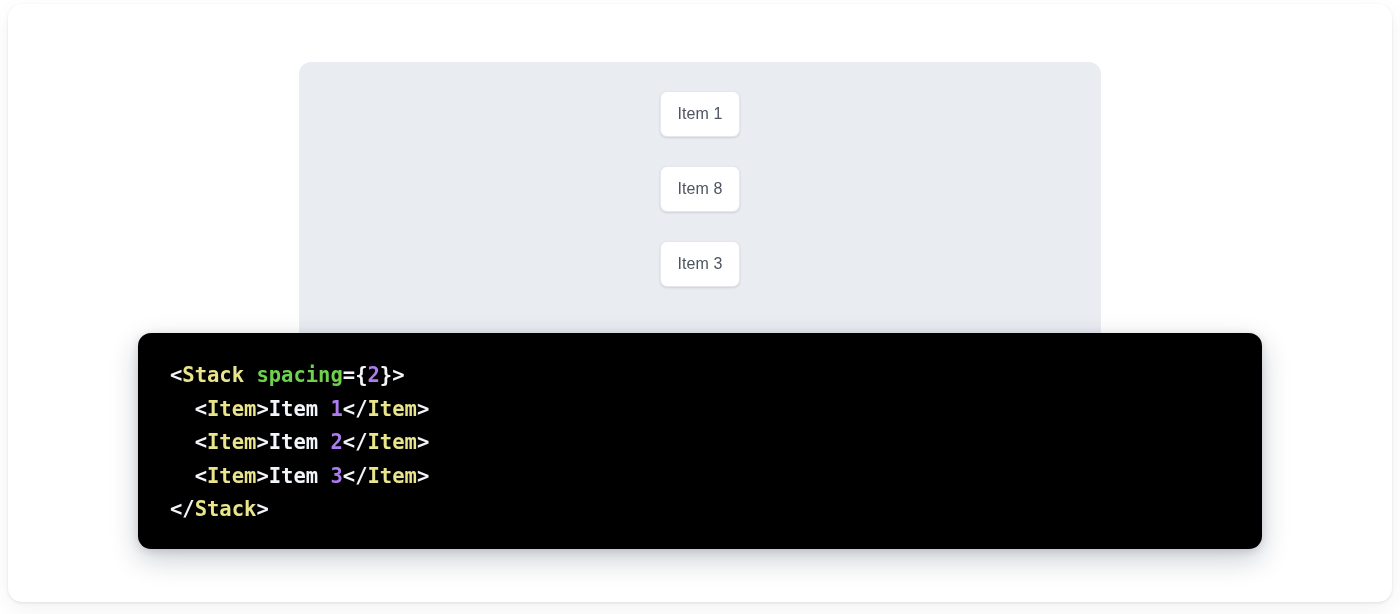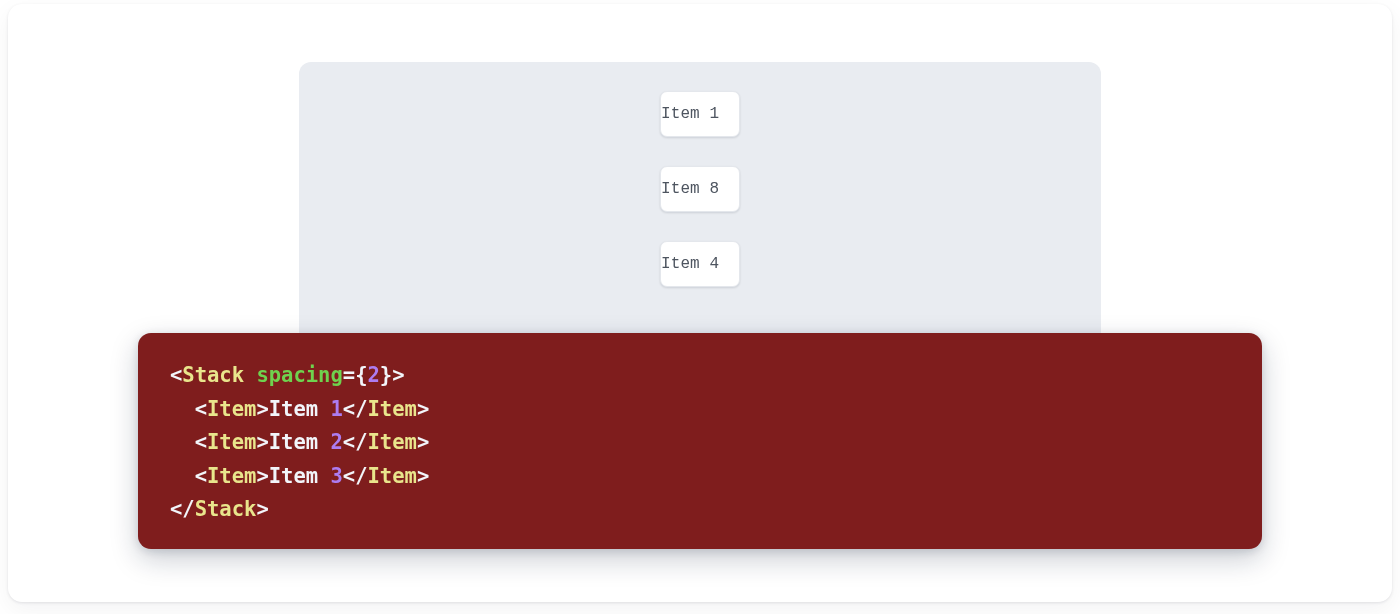--- a/index.html
+++ b/index.html
@@ -55,36 +55,35 @@
   .stack-item {
     width: 80px;
     height: 46px;
     background: #ffffff;
     border-radius: 7px;
     border: 1px solid #e4e7ec;
     box-shadow: 0 1px 2px rgba(16, 24, 40, 0.07),
                 0 1px 3px rgba(16, 24, 40, 0.06);
     display: flex;
     align-items: center;
-    justify-content: flex-start;
+    justify-content: center;
     font-size: 16px;
     color: #4e5560;
     letter-spacing: 0.1px;
     box-sizing: border-box;
-    font-family: Liberation Mono, monospace;
   }
 
   
   #code-block {
     position: absolute;
     left: 130px;           
     top: 329px;            
     width: 1124px;
     height: 216px;
-    background: #7f1d1d;
+    background: #000000;
     border-radius: 13px;
     box-shadow: 0 10px 28px rgba(13, 28, 53, 0.22),
                 0 2px 8px rgba(13, 28, 53, 0.14);
     box-sizing: border-box;
     padding: 26px 0 0 32px;
     overflow: hidden;
   }
   #code-block pre {
     margin: 0;
     font-family: "DejaVu Sans Mono", "Liberation Mono", monospace;
@@ -107,21 +106,21 @@
 
   <div id="preview-panel">
     <div id="stack">
       <div class="stack-item">
         <span>Item 1</span>
       </div>
       <div class="stack-item">
         <span>Item 8</span>
       </div>
       <div class="stack-item">
-        <span>Item 4</span>
+        <span>Item 3</span>
       </div>
     </div>
   </div>
 
   <div id="code-block">
     <pre id="code-pre"><span class="tok-punct">&lt;</span><span class="tok-tag">Stack</span><span class="tok-text"> </span><span class="tok-attr">spacing</span><span class="tok-punct">={</span><span class="tok-num">2</span><span class="tok-punct">}&gt;</span>
   <span class="tok-punct">&lt;</span><span class="tok-tag">Item</span><span class="tok-punct">&gt;</span><span class="tok-text">Item </span><span class="tok-num">1</span><span class="tok-punct">&lt;/</span><span class="tok-tag">Item</span><span class="tok-punct">&gt;</span>
   <span class="tok-punct">&lt;</span><span class="tok-tag">Item</span><span class="tok-punct">&gt;</span><span class="tok-text">Item </span><span class="tok-num">2</span><span class="tok-punct">&lt;/</span><span class="tok-tag">Item</span><span class="tok-punct">&gt;</span>
   <span class="tok-punct">&lt;</span><span class="tok-tag">Item</span><span class="tok-punct">&gt;</span><span class="tok-text">Item </span><span class="tok-num">3</span><span class="tok-punct">&lt;/</span><span class="tok-tag">Item</span><span class="tok-punct">&gt;</span>
 <span class="tok-punct">&lt;/</span><span class="tok-tag">Stack</span><span class="tok-punct">&gt;</span></pre>

